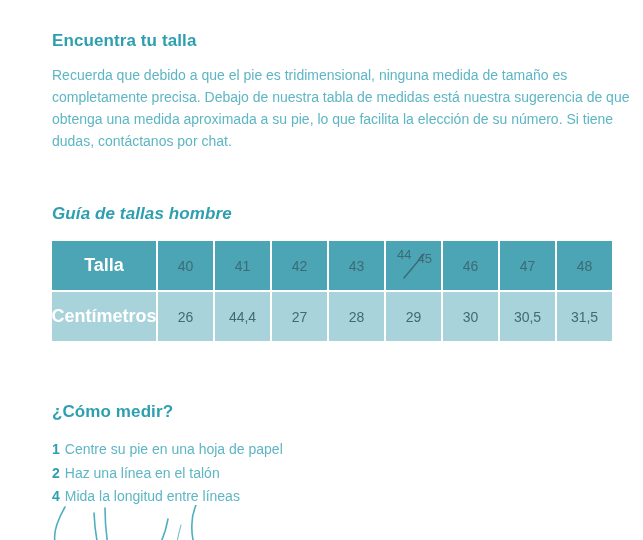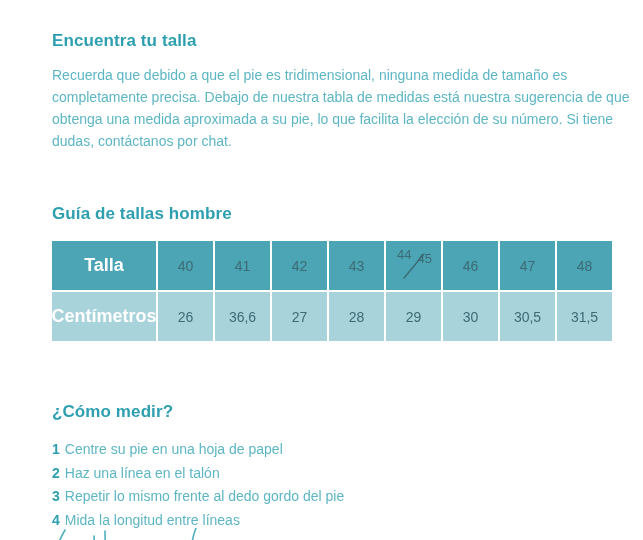--- a/index.html
+++ b/index.html
@@ -28,21 +28,21 @@
     letter-spacing: 0.1px;
   }
   p.intro {
     margin-top: 13px;
     width: 578px;
     font-size: 14px;
     line-height: 22px;
     color: var(--body-text);
   }
 
-  .guide-title { margin-top: 52px; }
+  .guide-title { margin-top: 52px; font-style: italic; }
 
   .size-table {
     margin-top: 17px;
     width: 560px;
     display: grid;
     grid-template-columns: 104px repeat(8, 1fr);
     grid-auto-rows: 49px;
     gap: 2px;
   }
   .cell {
@@ -120,41 +120,38 @@
         <line x1="5" y1="28" x2="25" y2="4" stroke="var(--table-number)" stroke-width="1.4" stroke-linecap="round"></line>
       </svg>
       <span class="fr-bottom">45</span>
     </div>
     <div class="cell head num">46</div>
     <div class="cell head num">47</div>
     <div class="cell head num">48</div>
 
     <div class="cell light label">Centímetros</div>
     <div class="cell light num">26</div>
-    <div class="cell light num">36,6</div>
+    <div class="cell light num">44,4</div>
     <div class="cell light num">27</div>
     <div class="cell light num">28</div>
     <div class="cell light num">29</div>
     <div class="cell light num">30</div>
     <div class="cell light num">30,5</div>
     <div class="cell light num">31,5</div>
   </div>
 
   <div class="measure-section">
     <div class="measure-left">
       <h1 class="section-title">¿Cómo medir?</h1>
       <div class="steps">
         <div class="step">
           <span class="step-num">1</span><span>Centre su pie en una hoja de papel</span>
         </div>
         <div class="step">
           <span class="step-num">2</span><span>Haz una línea en el talón</span>
-        </div>
-        <div class="step">
-          <span class="step-num">3</span><span>Repetir lo mismo frente al dedo gordo del pie</span>
         </div>
         <div class="step">
           <span class="step-num">4</span><span>Mida la longitud entre líneas</span>
         </div>
       </div>
     </div>
 
     <svg class="illustration" width="190" height="142" viewBox="0 0 190 142">
       <g fill="none" stroke="var(--illustration-stroke)" stroke-width="1.6" stroke-linecap="round" stroke-linejoin="round">
 

